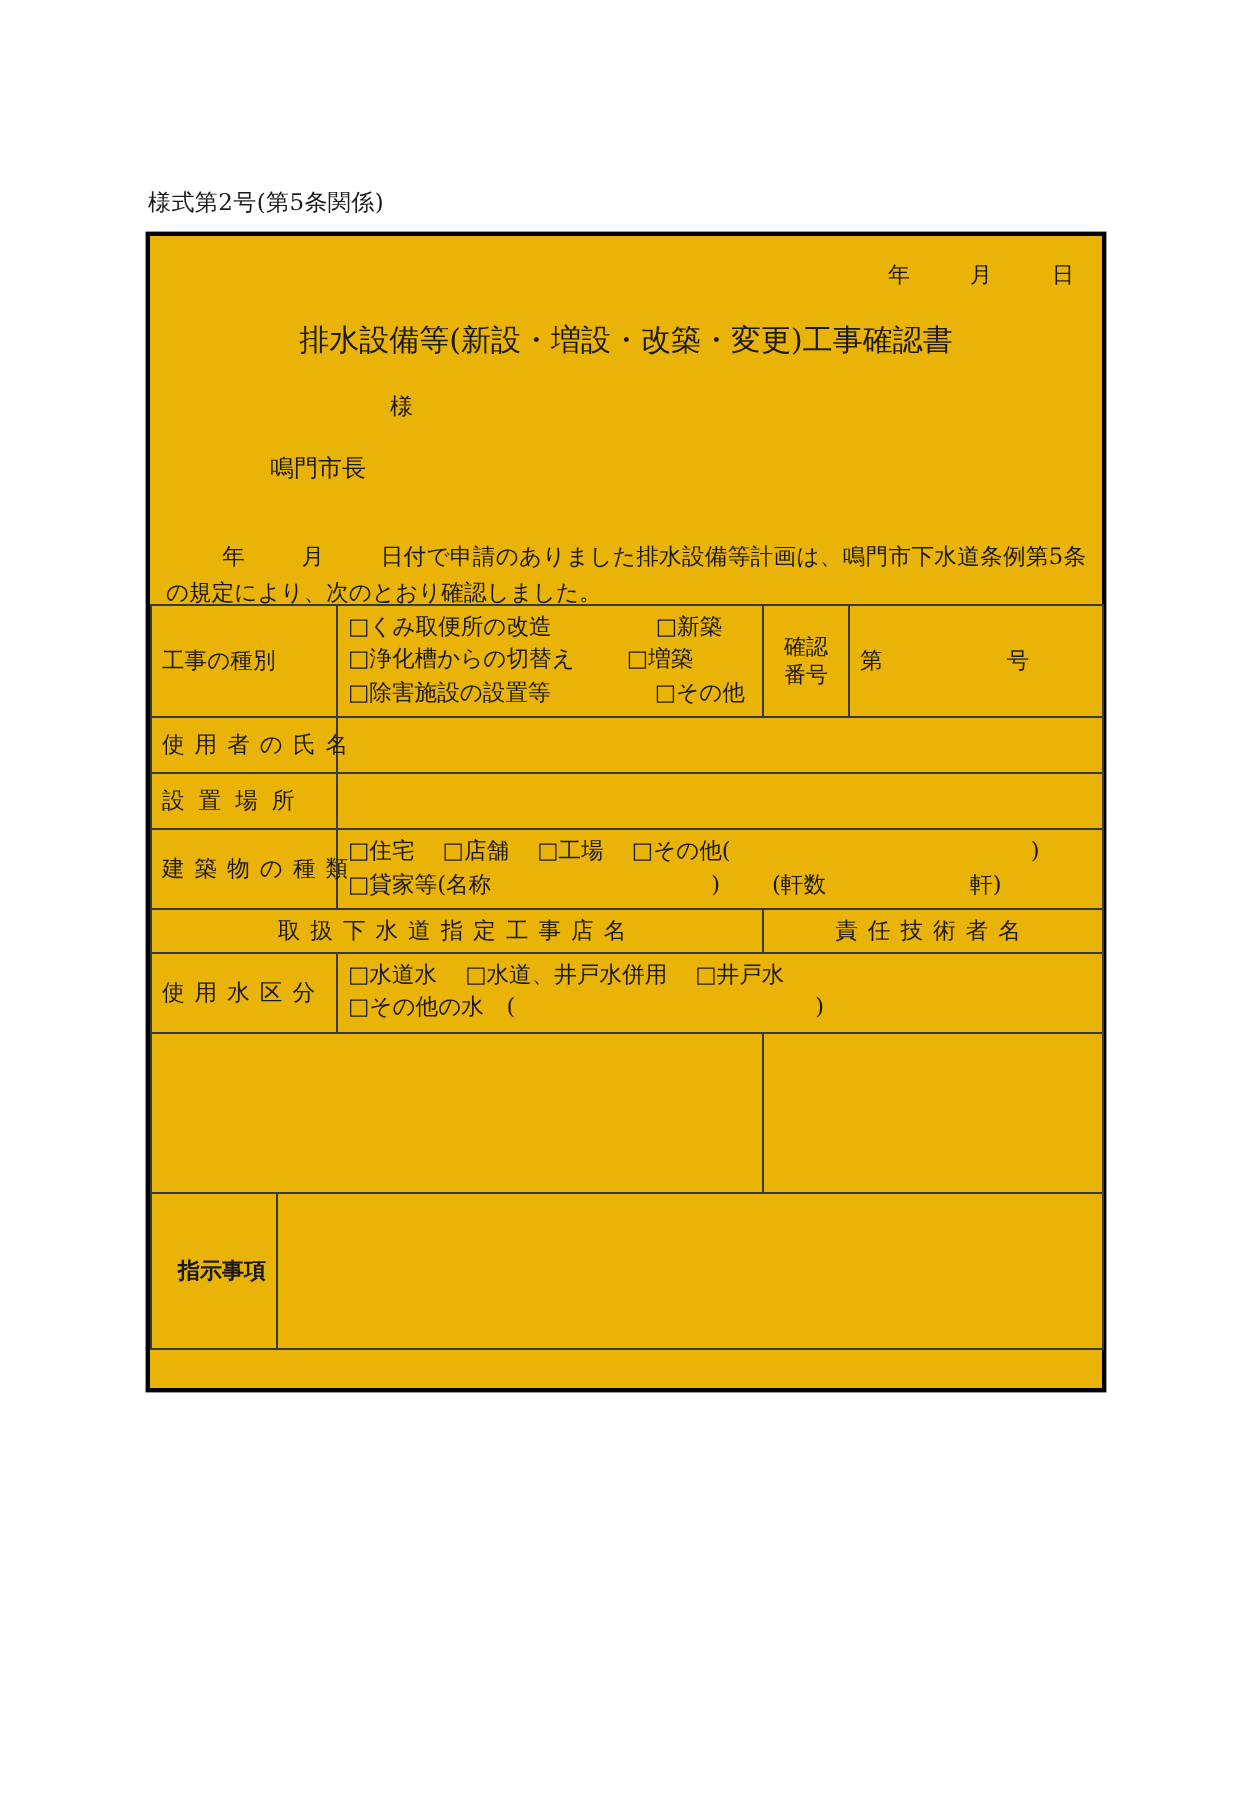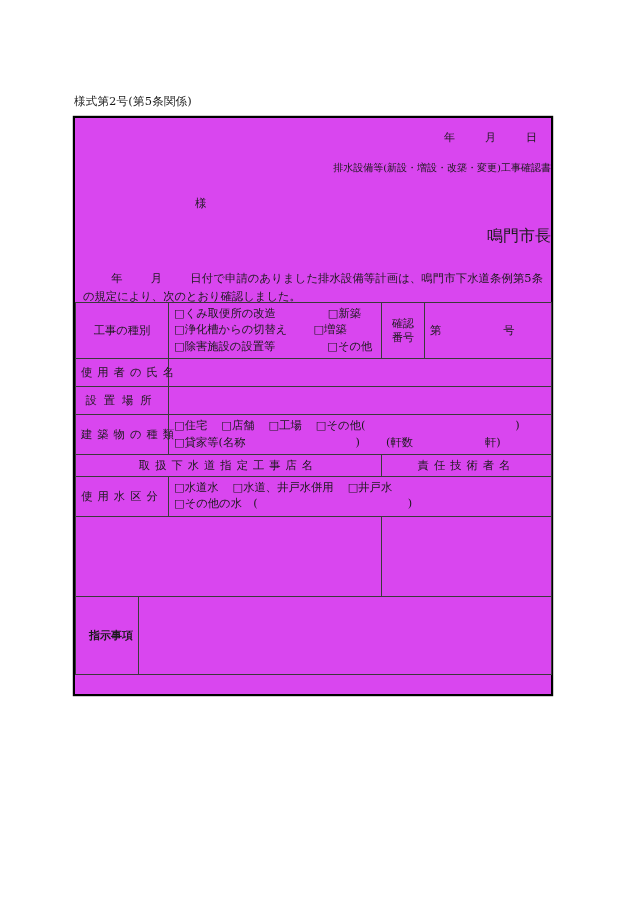--- a/index.html
+++ b/index.html
@@ -30,21 +30,21 @@
   
   .form-frame {
     position: absolute;
     left: 74px;
     top: 117px;
     width: 478px;
     height: 578px;
     border: 1px solid #000;
     box-shadow: 0 0 0 1.2px #000;
     box-sizing: border-box;
-    background: #d946ef;
+    background: #eab308;
   }
 
   
   .preamble {
     position: relative;
     height: 184px;
     box-sizing: border-box;
   }
   .date-line {
     position: absolute;
@@ -53,38 +53,38 @@
     font-size: 11px;
     white-space: nowrap;
   }
   .date-line .gap { display: inline-block; width: 30px; }
 
   .doc-title {
     position: absolute;
     left: 0;
     right: 0;
     top: 43px;
-    text-align: right;
-    font-size: 10px;
+    text-align: center;
+    font-size: 15px;
     white-space: nowrap;
   }
   .addressee {
     position: absolute;
     left: 120px;
     top: 78px;
     font-size: 11.5px;
   }
   .issuer {
     position: absolute;
     left: 0;
     right: 0;
     top: 108px;
-    text-align: right;
-    font-size: 16px;
-    padding-left: 29px;
+    text-align: left;
+    font-size: 12px;
+    padding-left: 60px;
     box-sizing: border-box;
   }
   .body-text {
     position: absolute;
     left: 8px;
     right: 8px;
     top: 152px;
     font-size: 11.3px;
     line-height: 1.55;
     text-align: justify;
@@ -99,21 +99,20 @@
     table-layout: fixed;
     font-size: 11.3px;
   }
   table.form-table td {
     border: 0.8px solid #3a3a3a;
     padding: 3px 5px;
     vertical-align: middle;
     box-sizing: border-box;
   }
   .lbl {
-    text-align: center;
     white-space: nowrap;
   }
   .spread {
     
     letter-spacing: 5px;
     padding-left: 5px;
   }
   .spread-wide {
     letter-spacing: 7px;
     padding-left: 7px;

